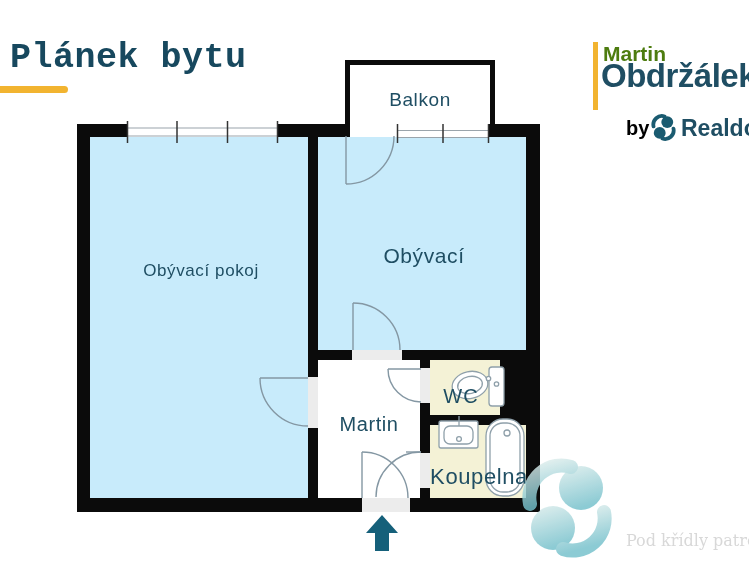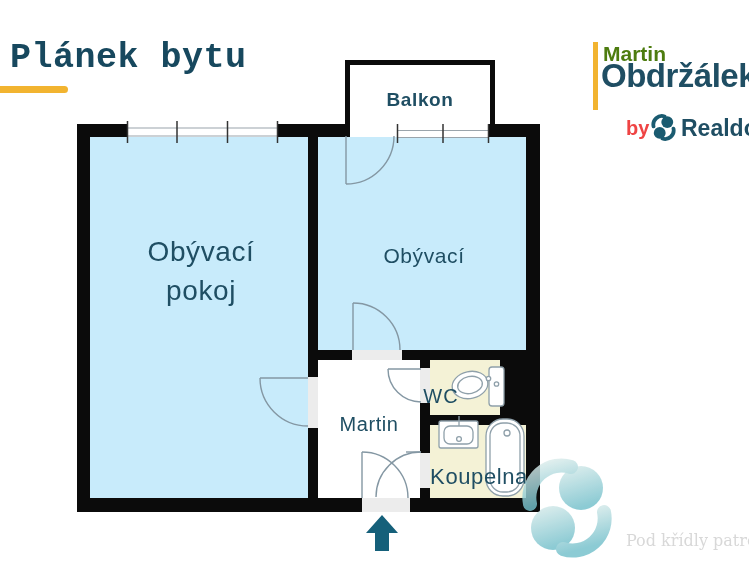--- a/index.html
+++ b/index.html
@@ -17,31 +17,31 @@
   .title-underline{
     position:absolute;left:-8px;top:86px;width:76px;height:7px;
     background:#f2b430;border-radius:5px;
   }
   
   .room-label{
     position:absolute;transform:translate(-50%,-50%);
     color:#1f4e63;letter-spacing:0.6px;text-align:center;line-height:1.4;
     white-space:pre-line;
   }
-  .lbl-balkon{left:420px;top:100px;font-size:19px;font-weight:bold;}
-  .lbl-obyvaci{left:201px;top:271px;font-size:28px;width:140px;}
+  .lbl-balkon{left:420px;top:100px;font-size:19px;}
+  .lbl-obyvaci{left:201px;top:271px;font-size:17px;width:140px;}
   .lbl-kuchyne{left:424px;top:256px;font-size:21px;white-space:nowrap;}
   .lbl-chodba{left:369px;top:424px;font-size:20px;white-space:nowrap;}
-  .lbl-wc{left:441px;top:396px;font-size:20px;letter-spacing:1px;}
+  .lbl-wc{left:461px;top:396px;font-size:20px;letter-spacing:1px;}
   .lbl-koupelna{left:479px;top:477px;font-size:22px;white-space:nowrap;}
   
   .logo-bar{position:absolute;left:593px;top:42px;width:5px;height:68px;background:#f2b430;}
   .logo-first{position:absolute;left:603px;top:42px;font-size:21px;font-weight:700;color:#4d7c0f;white-space:nowrap;}
   .logo-last{position:absolute;left:601px;top:57px;font-size:33px;font-weight:bold;color:#1f4e63;white-space:nowrap;letter-spacing:-0.5px;}
-  .logo-by{position:absolute;left:626px;top:117px;font-size:20px;font-weight:600;color:#ef4444;}
+  .logo-by{position:absolute;left:626px;top:117px;font-size:20px;font-weight:600;color:#000000;}
   .logo-brand{position:absolute;left:681px;top:115px;font-size:23px;font-weight:600;color:#1f4e63;white-space:nowrap;}
   .logo-icon{position:absolute;left:650px;top:113px;width:27px;height:29px;}
   
   .watermark{position:absolute;left:517px;top:449px;width:100px;height:118px;opacity:0.82;}
   .slogan{
     position:absolute;left:626px;top:531px;
     font-family:"DejaVu Serif","Liberation Serif",serif;
     font-size:16px;color:#d8d8d8;white-space:nowrap;
   }
 </style>

